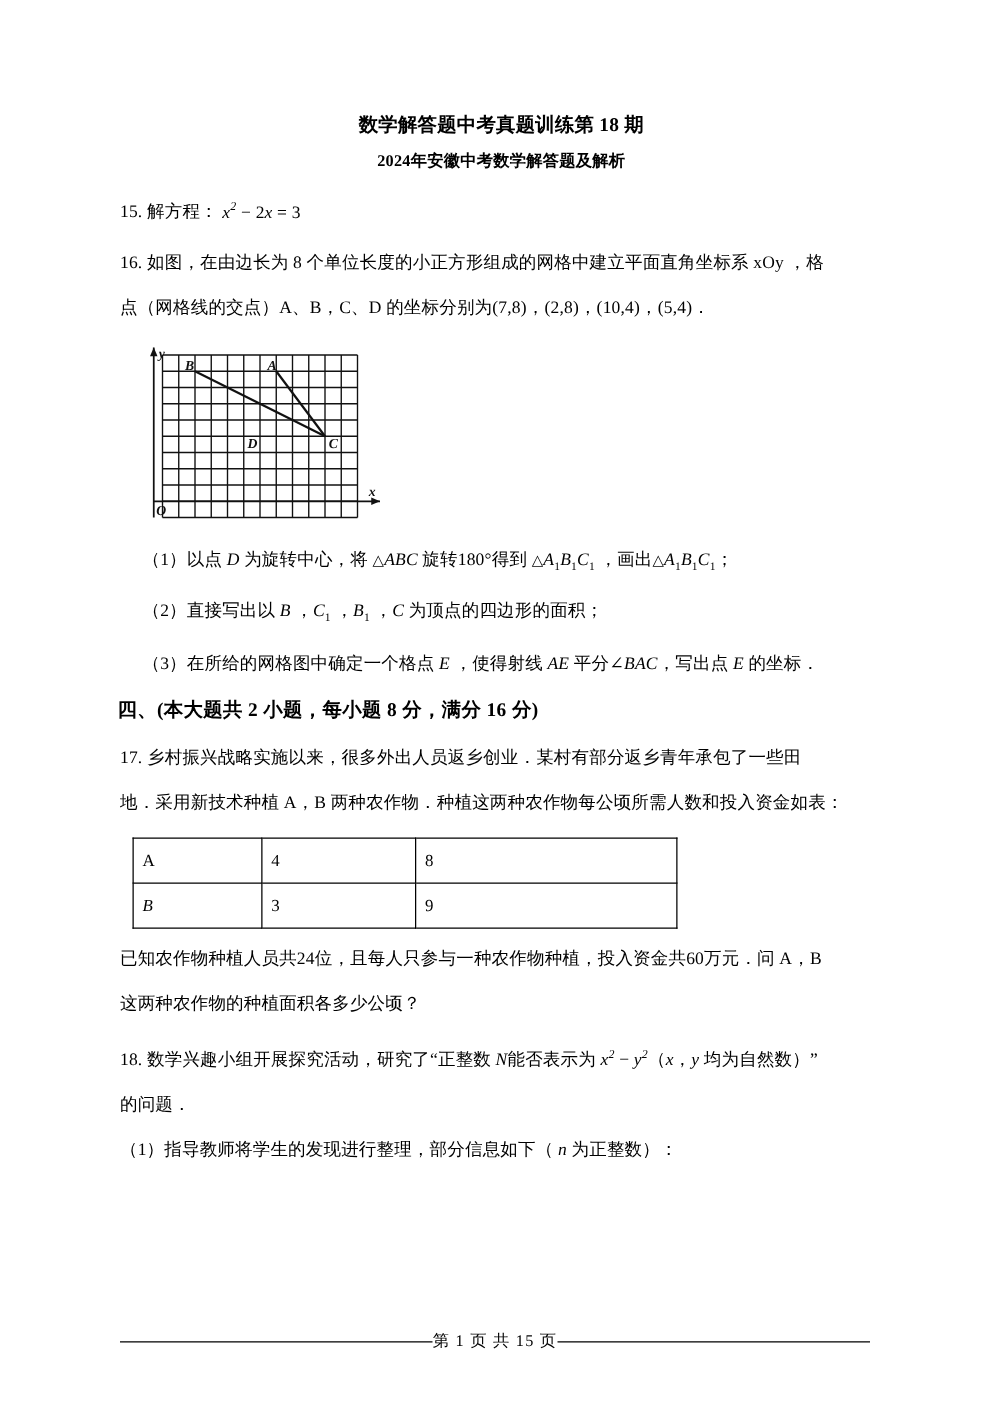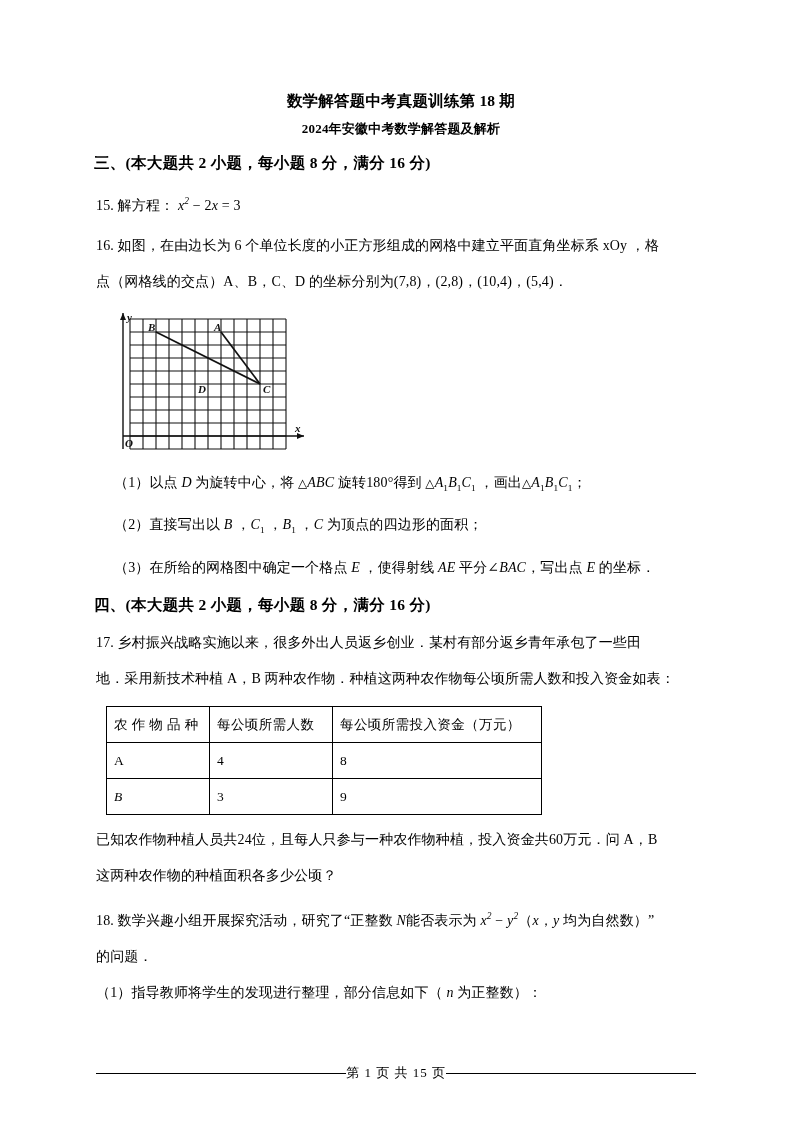--- a/index.html
+++ b/index.html
@@ -144,31 +144,30 @@
 </style>
 </head>
 <body>
 
 <div class="page">
   <div class="content">
 
     <div class="doc-title">数学解答题中考真题训练第 18 期</div>
     <div class="doc-subtitle">2024年安徽中考数学解答题及解析</div>
 
-    <div class="section-head">三、(本大题共 2 小题，每小题 8 分，满分 16 分)</div>
 
     <div class="q">
       <span class="num">15.</span>
       <span>解方程：</span>
       <span><i class="m">x</i><sup class="e">2</sup> − 2<i class="m">x</i> = 3</span>
     </div>
 
     <div class="q">
       <span class="num">16.</span>
-      <span>如图，在由边长为 6 个单位长度的小正方形组成的网格中建立平面直角坐标系 xOy ，格</span>
+      <span>如图，在由边长为 8 个单位长度的小正方形组成的网格中建立平面直角坐标系 xOy ，格</span>
     </div>
     <div class="q tight">
       <span>点（网格线的交点）A、B，C、D 的坐标分别为(7,8)，(2,8)，(10,4)，(5,4)．</span>
     </div>
 
     <div class="figure-wrap">
       <svg width="210" height="150" viewBox="0 0 210 150">
 
         <g stroke="#111" stroke-width="1.1" fill="none">
 
@@ -237,25 +236,20 @@
       <span class="num">17.</span>
       <span>乡村振兴战略实施以来，很多外出人员返乡创业．某村有部分返乡青年承包了一些田</span>
     </div>
     <div class="q tight">
       <span>地．采用新技术种植 A，B 两种农作物．种植这两种农作物每公顷所需人数和投入资金如表：</span>
     </div>
 
     <table class="data">
       <tbody>
         <tr>
-          <td class="c1">农 作 物 品 种</td>
-          <td class="c2">每公顷所需人数</td>
-          <td class="c3 hdr3">每公顷所需投入资金（万元）</td>
-        </tr>
-        <tr>
           <td class="c1">A</td>
           <td class="c2">4</td>
           <td class="c3">8</td>
         </tr>
         <tr>
           <td class="c1 cell-var">B</td>
           <td class="c2">3</td>
           <td class="c3">9</td>
         </tr>
       </tbody>

